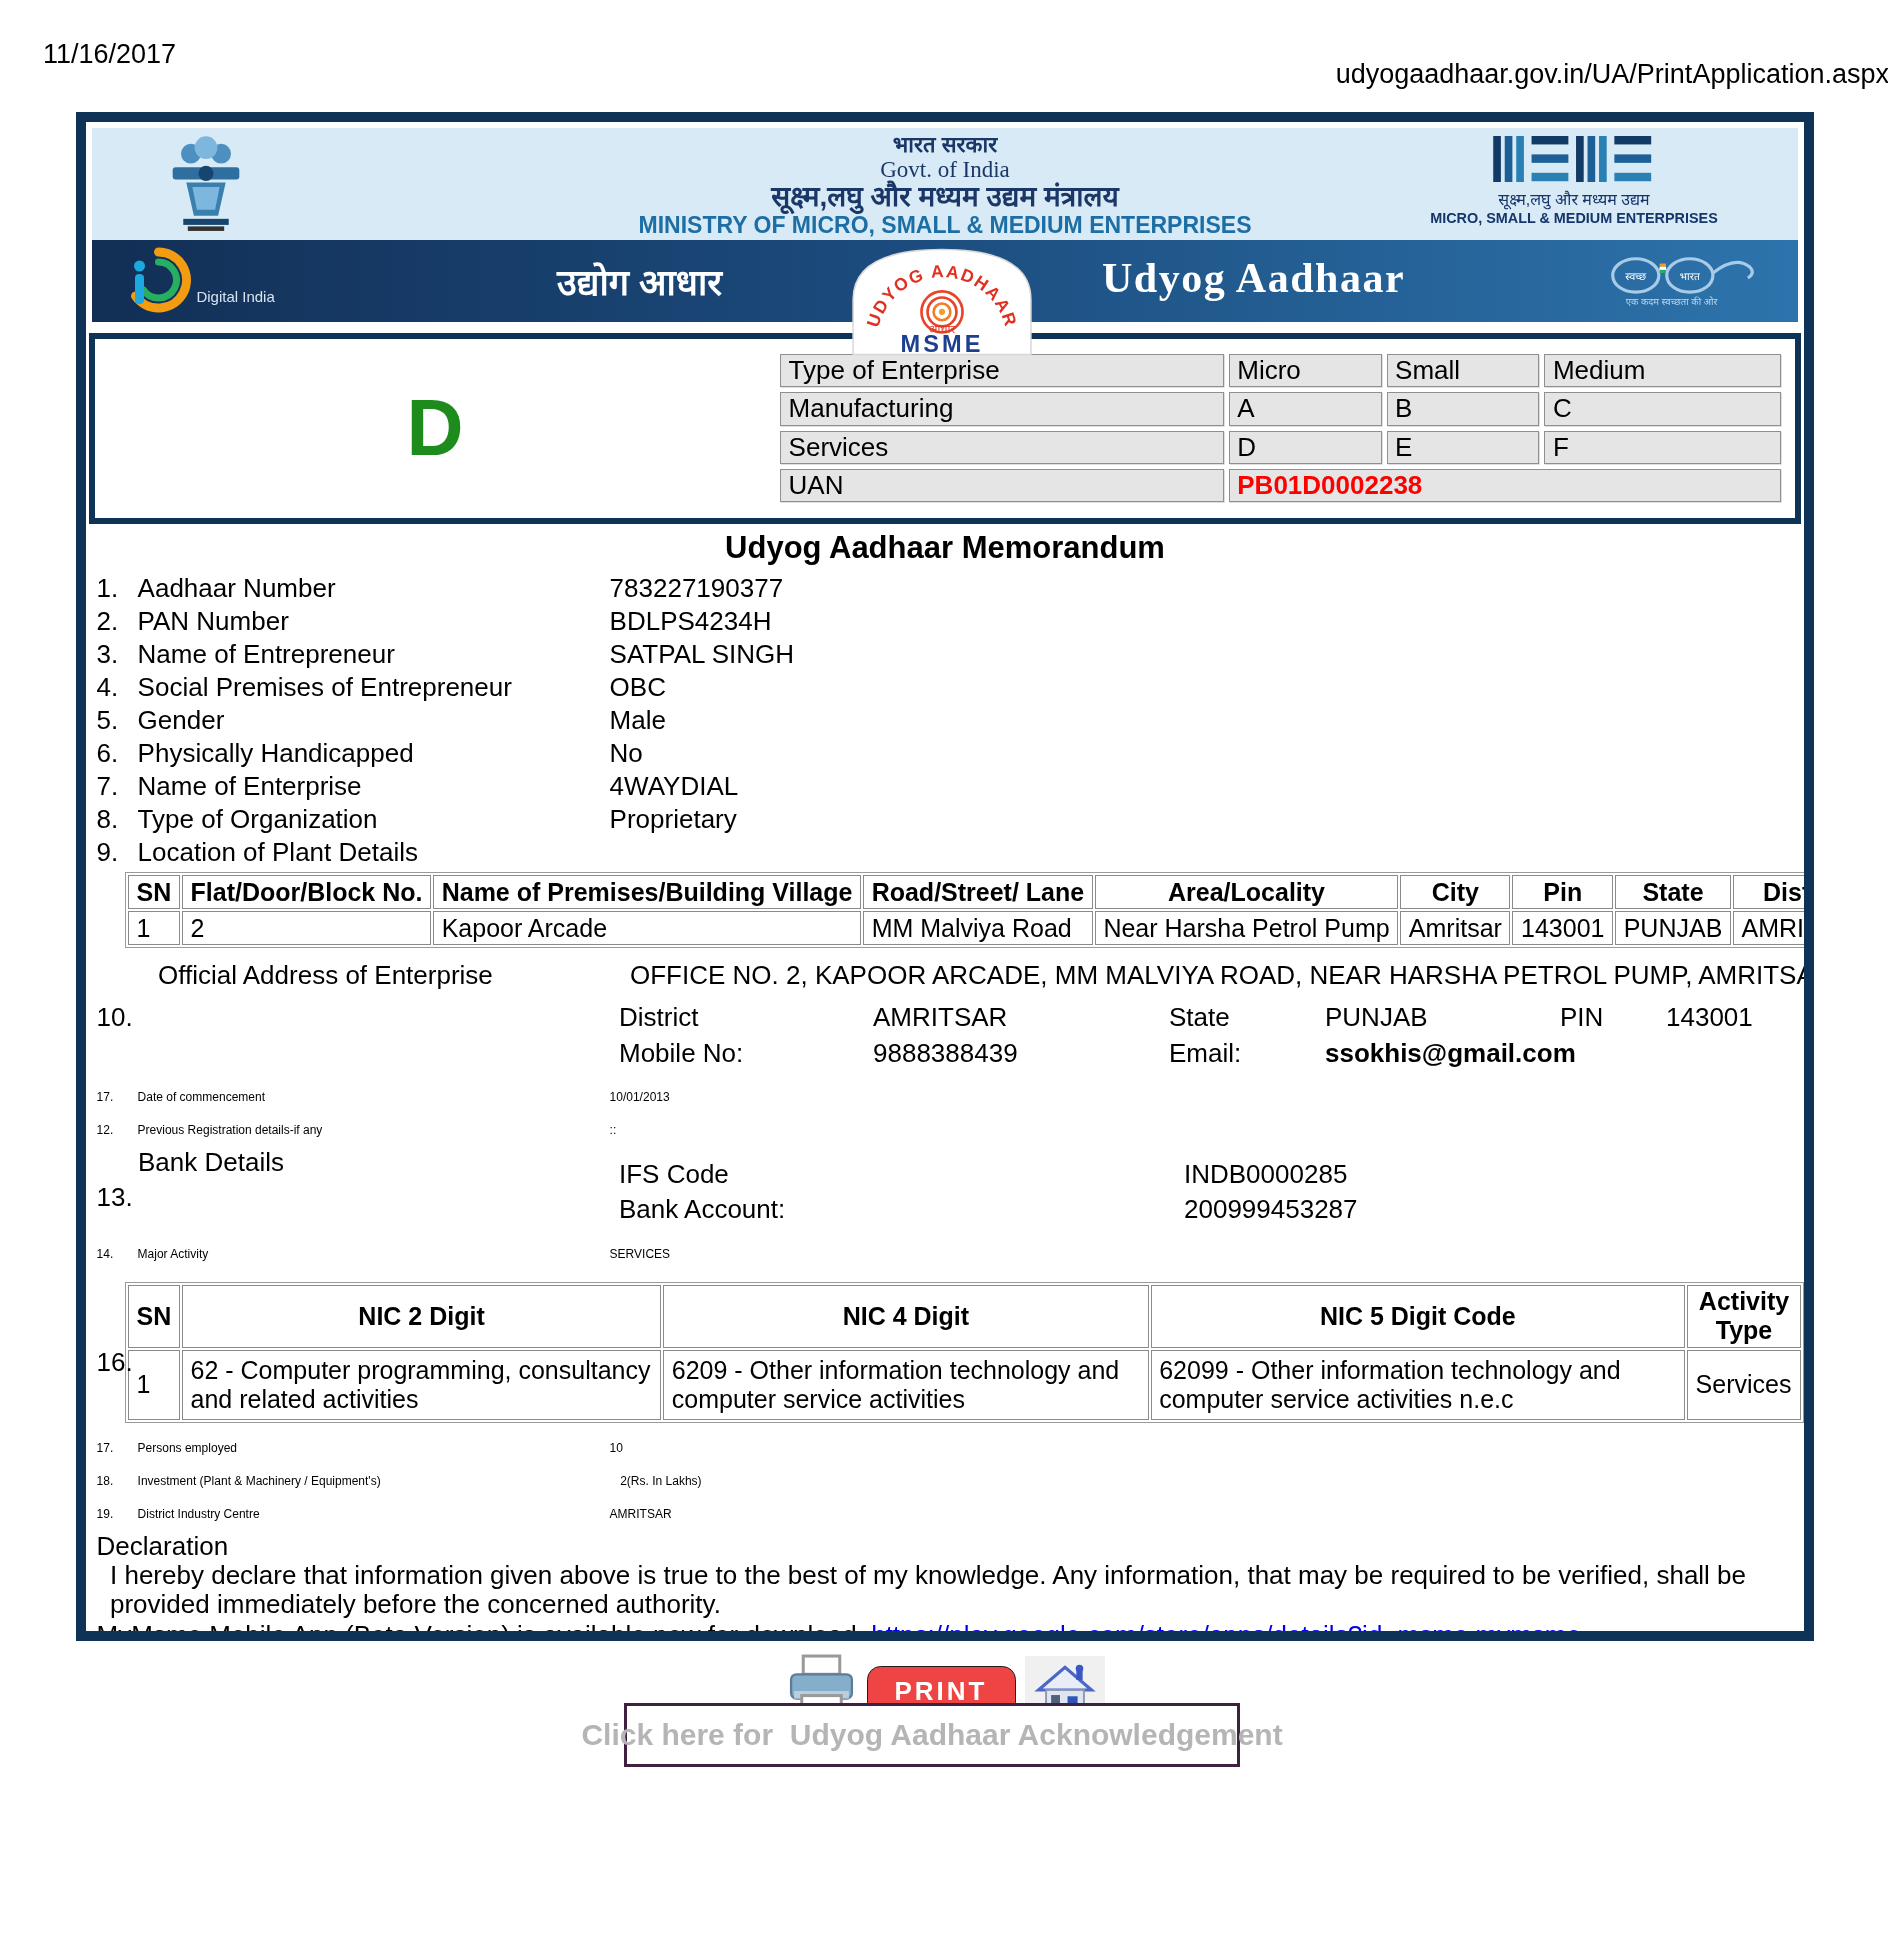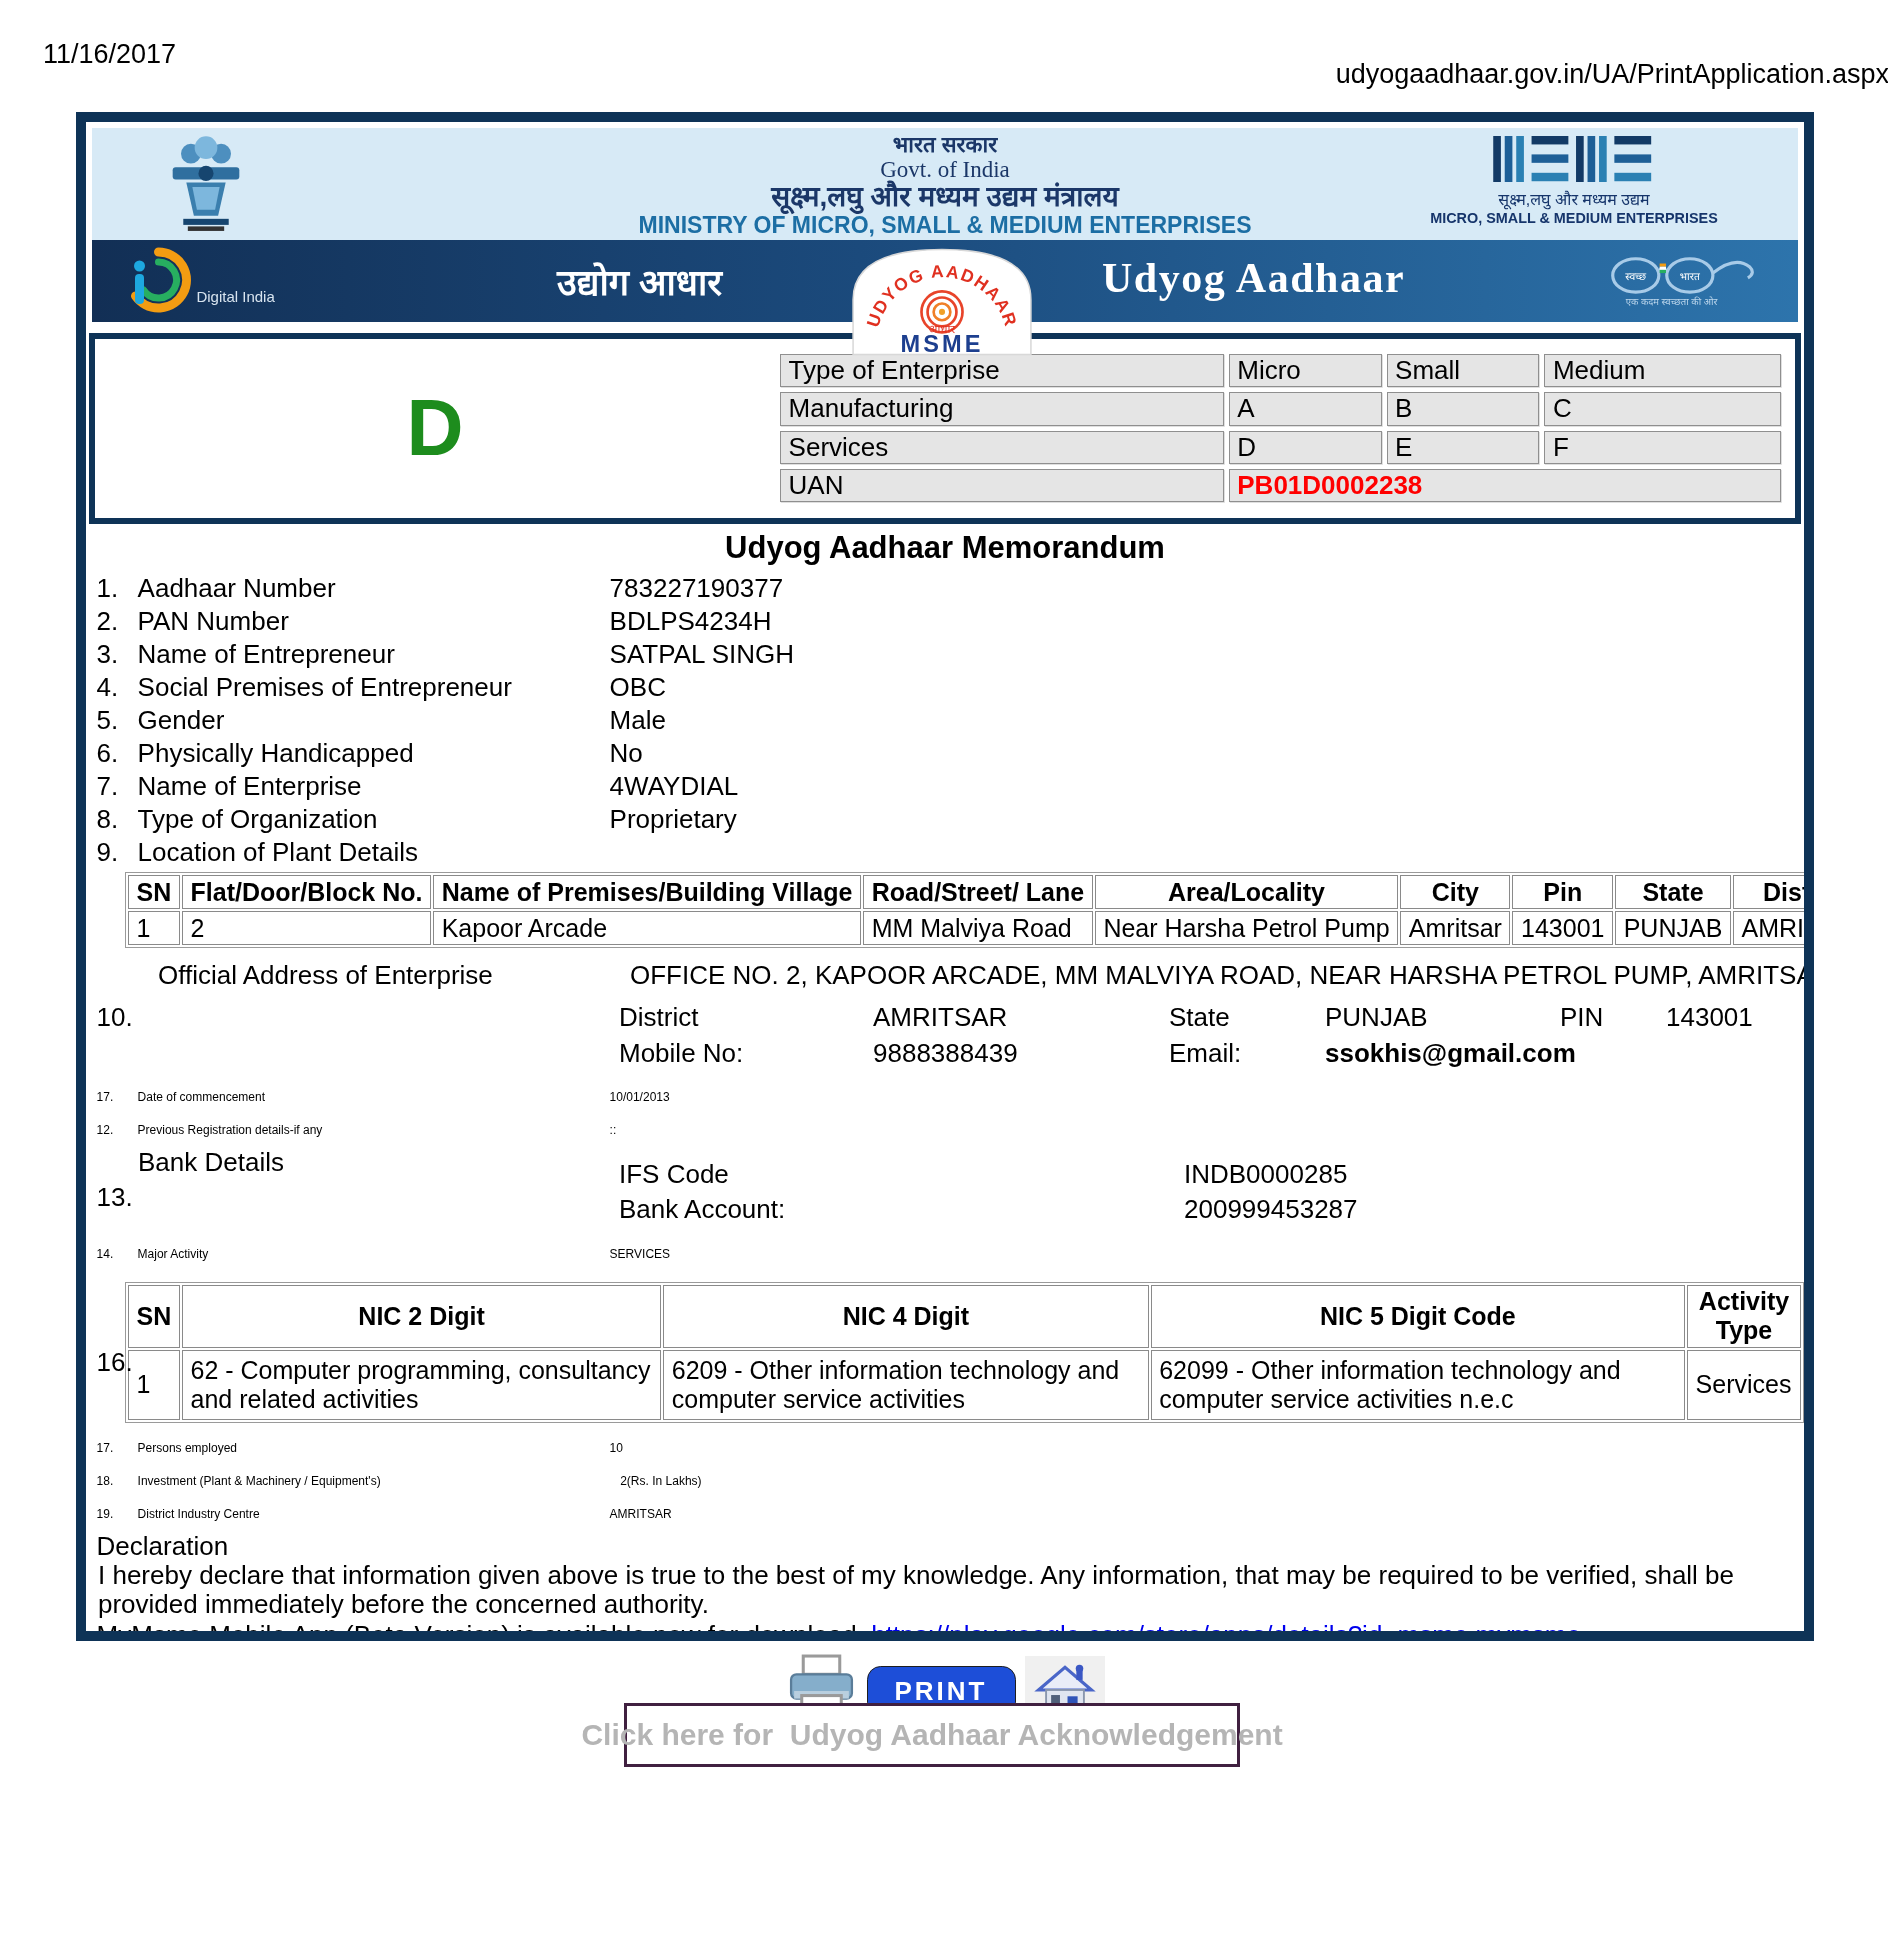--- a/index.html
+++ b/index.html
@@ -78,28 +78,28 @@
 
   
   .item16 { position:relative; margin-top:10.6px; padding-left:39px; font-size:25px; }
   .num16 { position:absolute; left:10.6px; top:65px; font-size:26px; }
   table.nic { border-collapse:separate; border-spacing:2.3px; border:1.5px solid #9a9a9a; background:#fff; }
   table.nic th, table.nic td { border:1.5px solid #8a8a8a; padding:1.5px 7.6px; background:#fff; }
   table.nic th { height:61px; font-weight:bold; text-align:center; }
   table.nic td { height:70px; vertical-align:middle; }
 
   .decl-title { padding-left:10.6px; font-weight:normal; font-size:26px; height:30px; line-height:30px; }
-  .decl-text { padding-left:12px; width:1708px; font-size:26px; line-height:29px; }
+  .decl-text { padding-left:24px; width:1708px; font-size:26px; line-height:29px; }
   .mymsme { padding-left:10.6px; font-size:26px; height:30px; line-height:30px; margin-top:1.5px; }
   .mymsme a { color:#0000ee; text-decoration:underline; }
 
   
   .print-row { position:absolute; top:1653px; left:0; width:100%; display:flex;
                justify-content:center; align-items:center; gap:9px; }
-  .print-btn { height:50px; padding:16px 27px; background:#1d4ed8; border:1.5px solid #1e1e1e; border-radius:13.7px;
+  .print-btn { height:50px; padding:16px 27px; background:#ef4444; border:1.5px solid #1e1e1e; border-radius:13.7px;
                color:#fff; font-weight:bold; font-size:26px; letter-spacing:3px;
                display:flex; align-items:center; font-family:"Liberation Sans",sans-serif; }
   .home-btn { width:80px; height:70px; background:#f0f0f0; border:none;
               display:flex; align-items:center; justify-content:center; }
   .ack-btn { position:absolute; left:624px; top:1703px; width:616px; height:64px;
              background:#fff; border:3px solid #402040; color:#b5b5b5; font-weight:bold; font-size:30px;
              display:flex; align-items:center; justify-content:center; white-space:pre;
              font-family:"Liberation Sans",sans-serif; }
 </style>
 </head>

